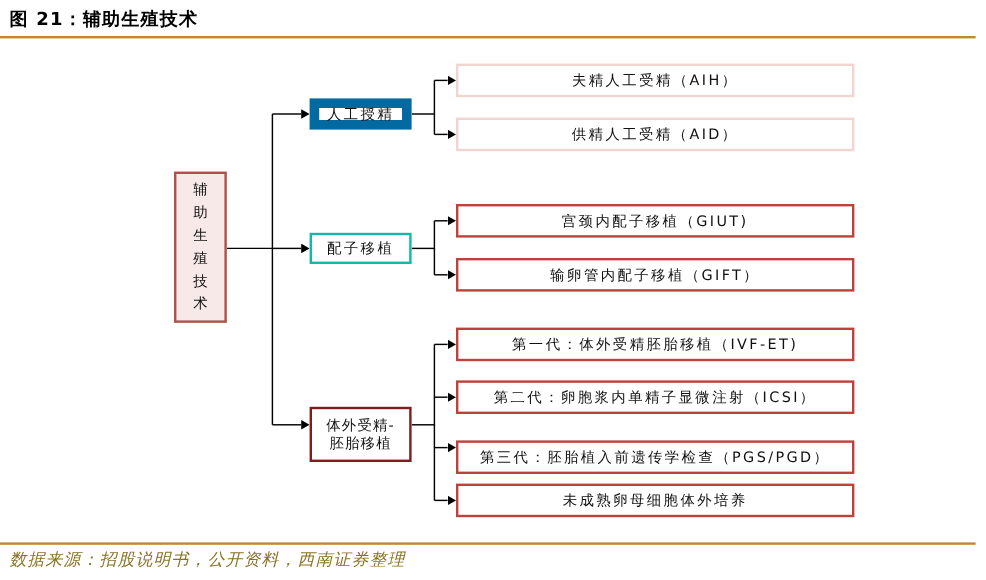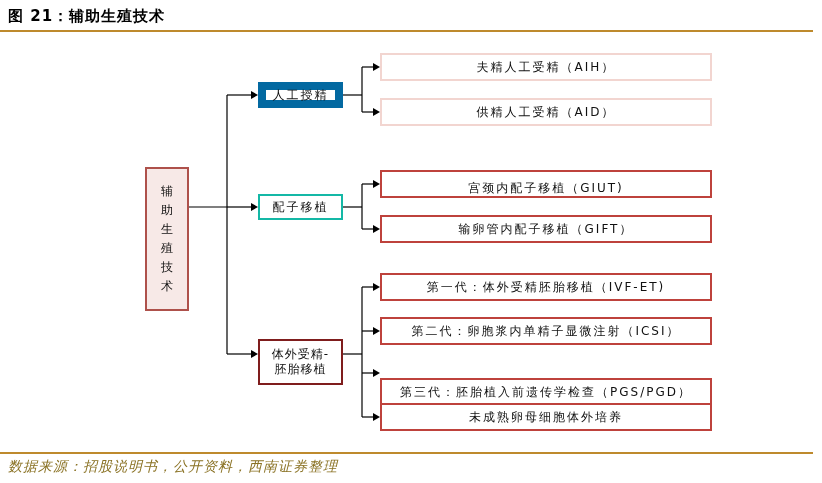--- a/index.html
+++ b/index.html
@@ -18,42 +18,42 @@
     position:absolute;left:8px;top:458px;font-size:14px;color:#8A7224;
     font-family:Liberation Mono, monospace;font-style:italic;
     letter-spacing:1px;white-space:nowrap;
   }
   .node{
     position:absolute;display:flex;align-items:center;justify-content:center;
     background:#ffffff;font-size:12px;line-height:1.25;letter-spacing:2px;
     text-align:center;box-sizing:border-box;
   }
   .root-node{
-    left:145px;top:143px;width:44px;height:144px;
-    background:#F7E9E7;border:2px solid #AE514B;margin-top:24px;
+    left:145px;top:143px;width:44px;height:126px;
+    background:#F7E9E7;border:2px solid #AE514B;
   }
   .root-node .vtext{
     width:14px;word-break:break-all;line-height:19px;font-size:12px;
     letter-spacing:0;display:block;
   }
   .branch{left:258px;width:85px;}
   .branch-1{top:82px;height:26px;border:8px solid #0369a1;}
   .branch-2{top:194px;height:26px;border:2px solid #14b8a6;}
   .branch-3{top:339px;height:46px;border:2px solid #7f1d1d;letter-spacing:1px;}
   .branch-3 .two-line span{display:block;}
   .leaf{left:380px;width:332px;height:28px;}
   .leaf-pink{border:2px solid #F2D5D0;}
   .leaf-red{border:2px solid #BE423C;}
   .leaf-1a{top:53px;}
   .leaf-1b{top:98px;}
-  .leaf-2a{top:170px;align-items:flex-end;}
+  .leaf-2a{top:170px;}
   .leaf-2b{top:215px;}
   .leaf-3a{top:273px;}
   .leaf-3b{top:317px;}
-  .leaf-3c{top:378px;}
+  .leaf-3c{top:367px;}
   .leaf-3d{top:403px;}
   .connectors{position:absolute;left:0;top:0;width:822px;height:483px;pointer-events:none;}
 </style>
 </head>
 <body>
 
 <div class="canvas">
 
   <div class="fig-title">图 21：辅助生殖技术</div>
   <div class="rule rule-top"></div>

